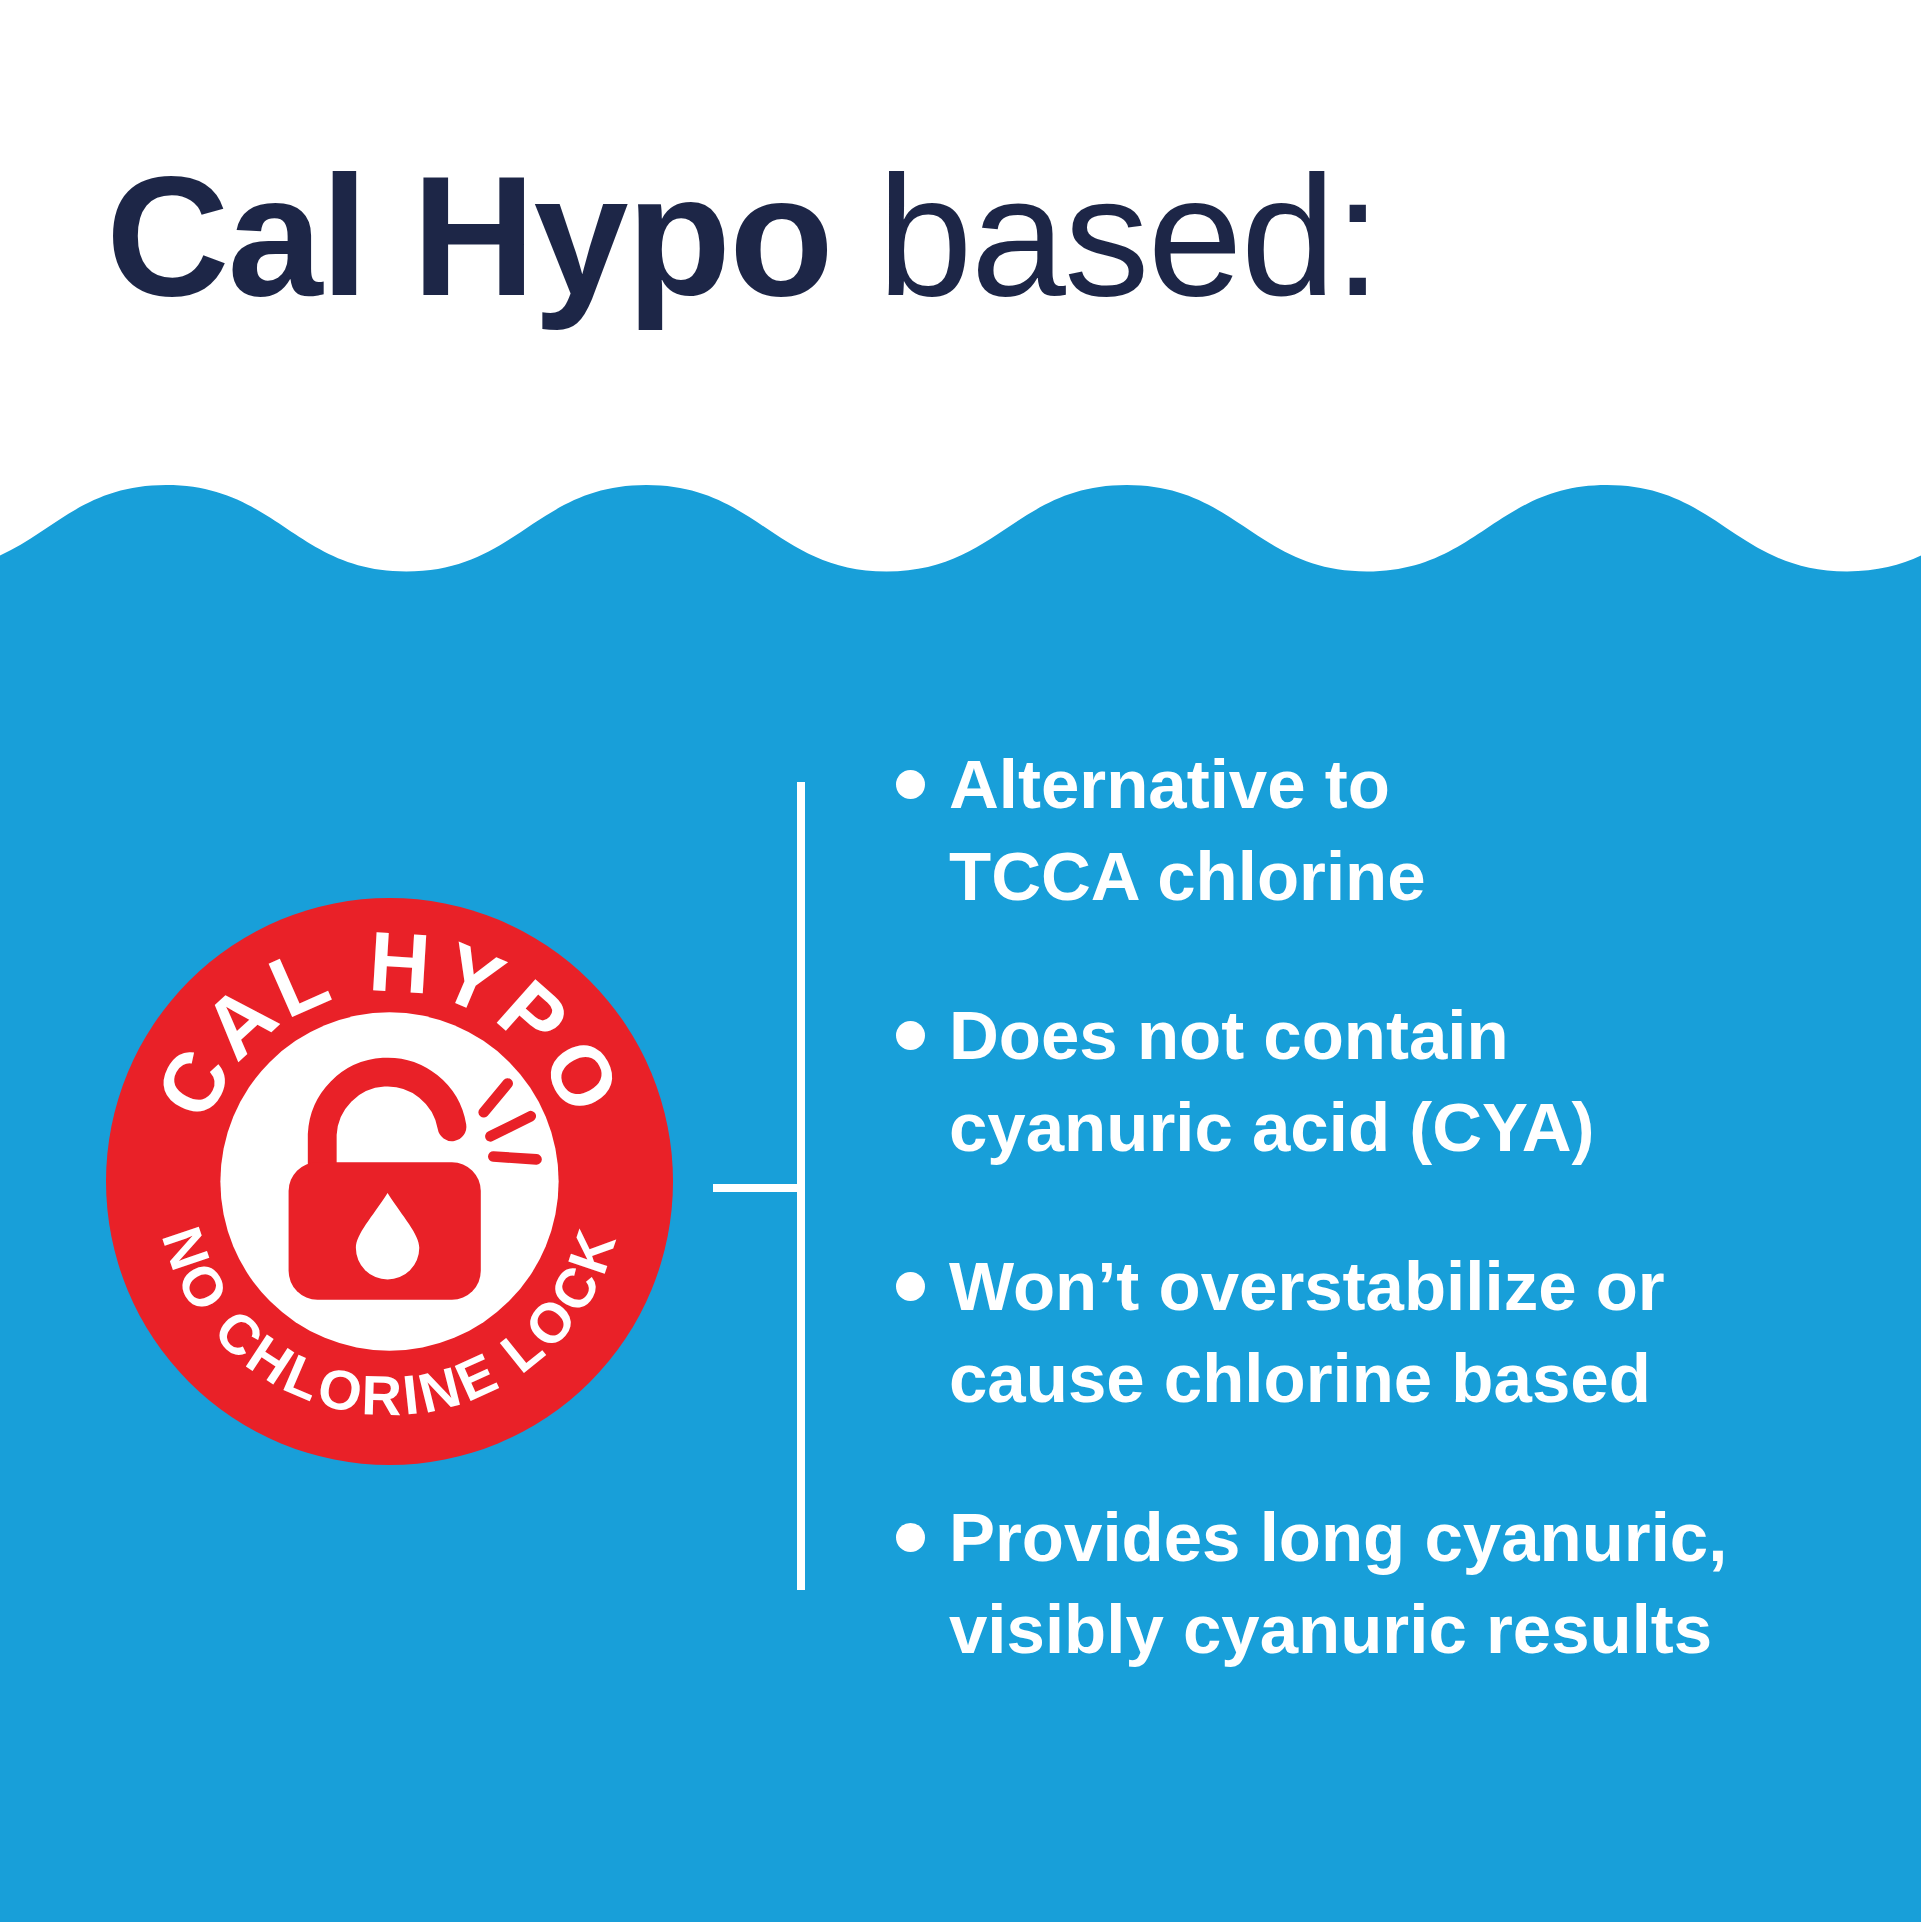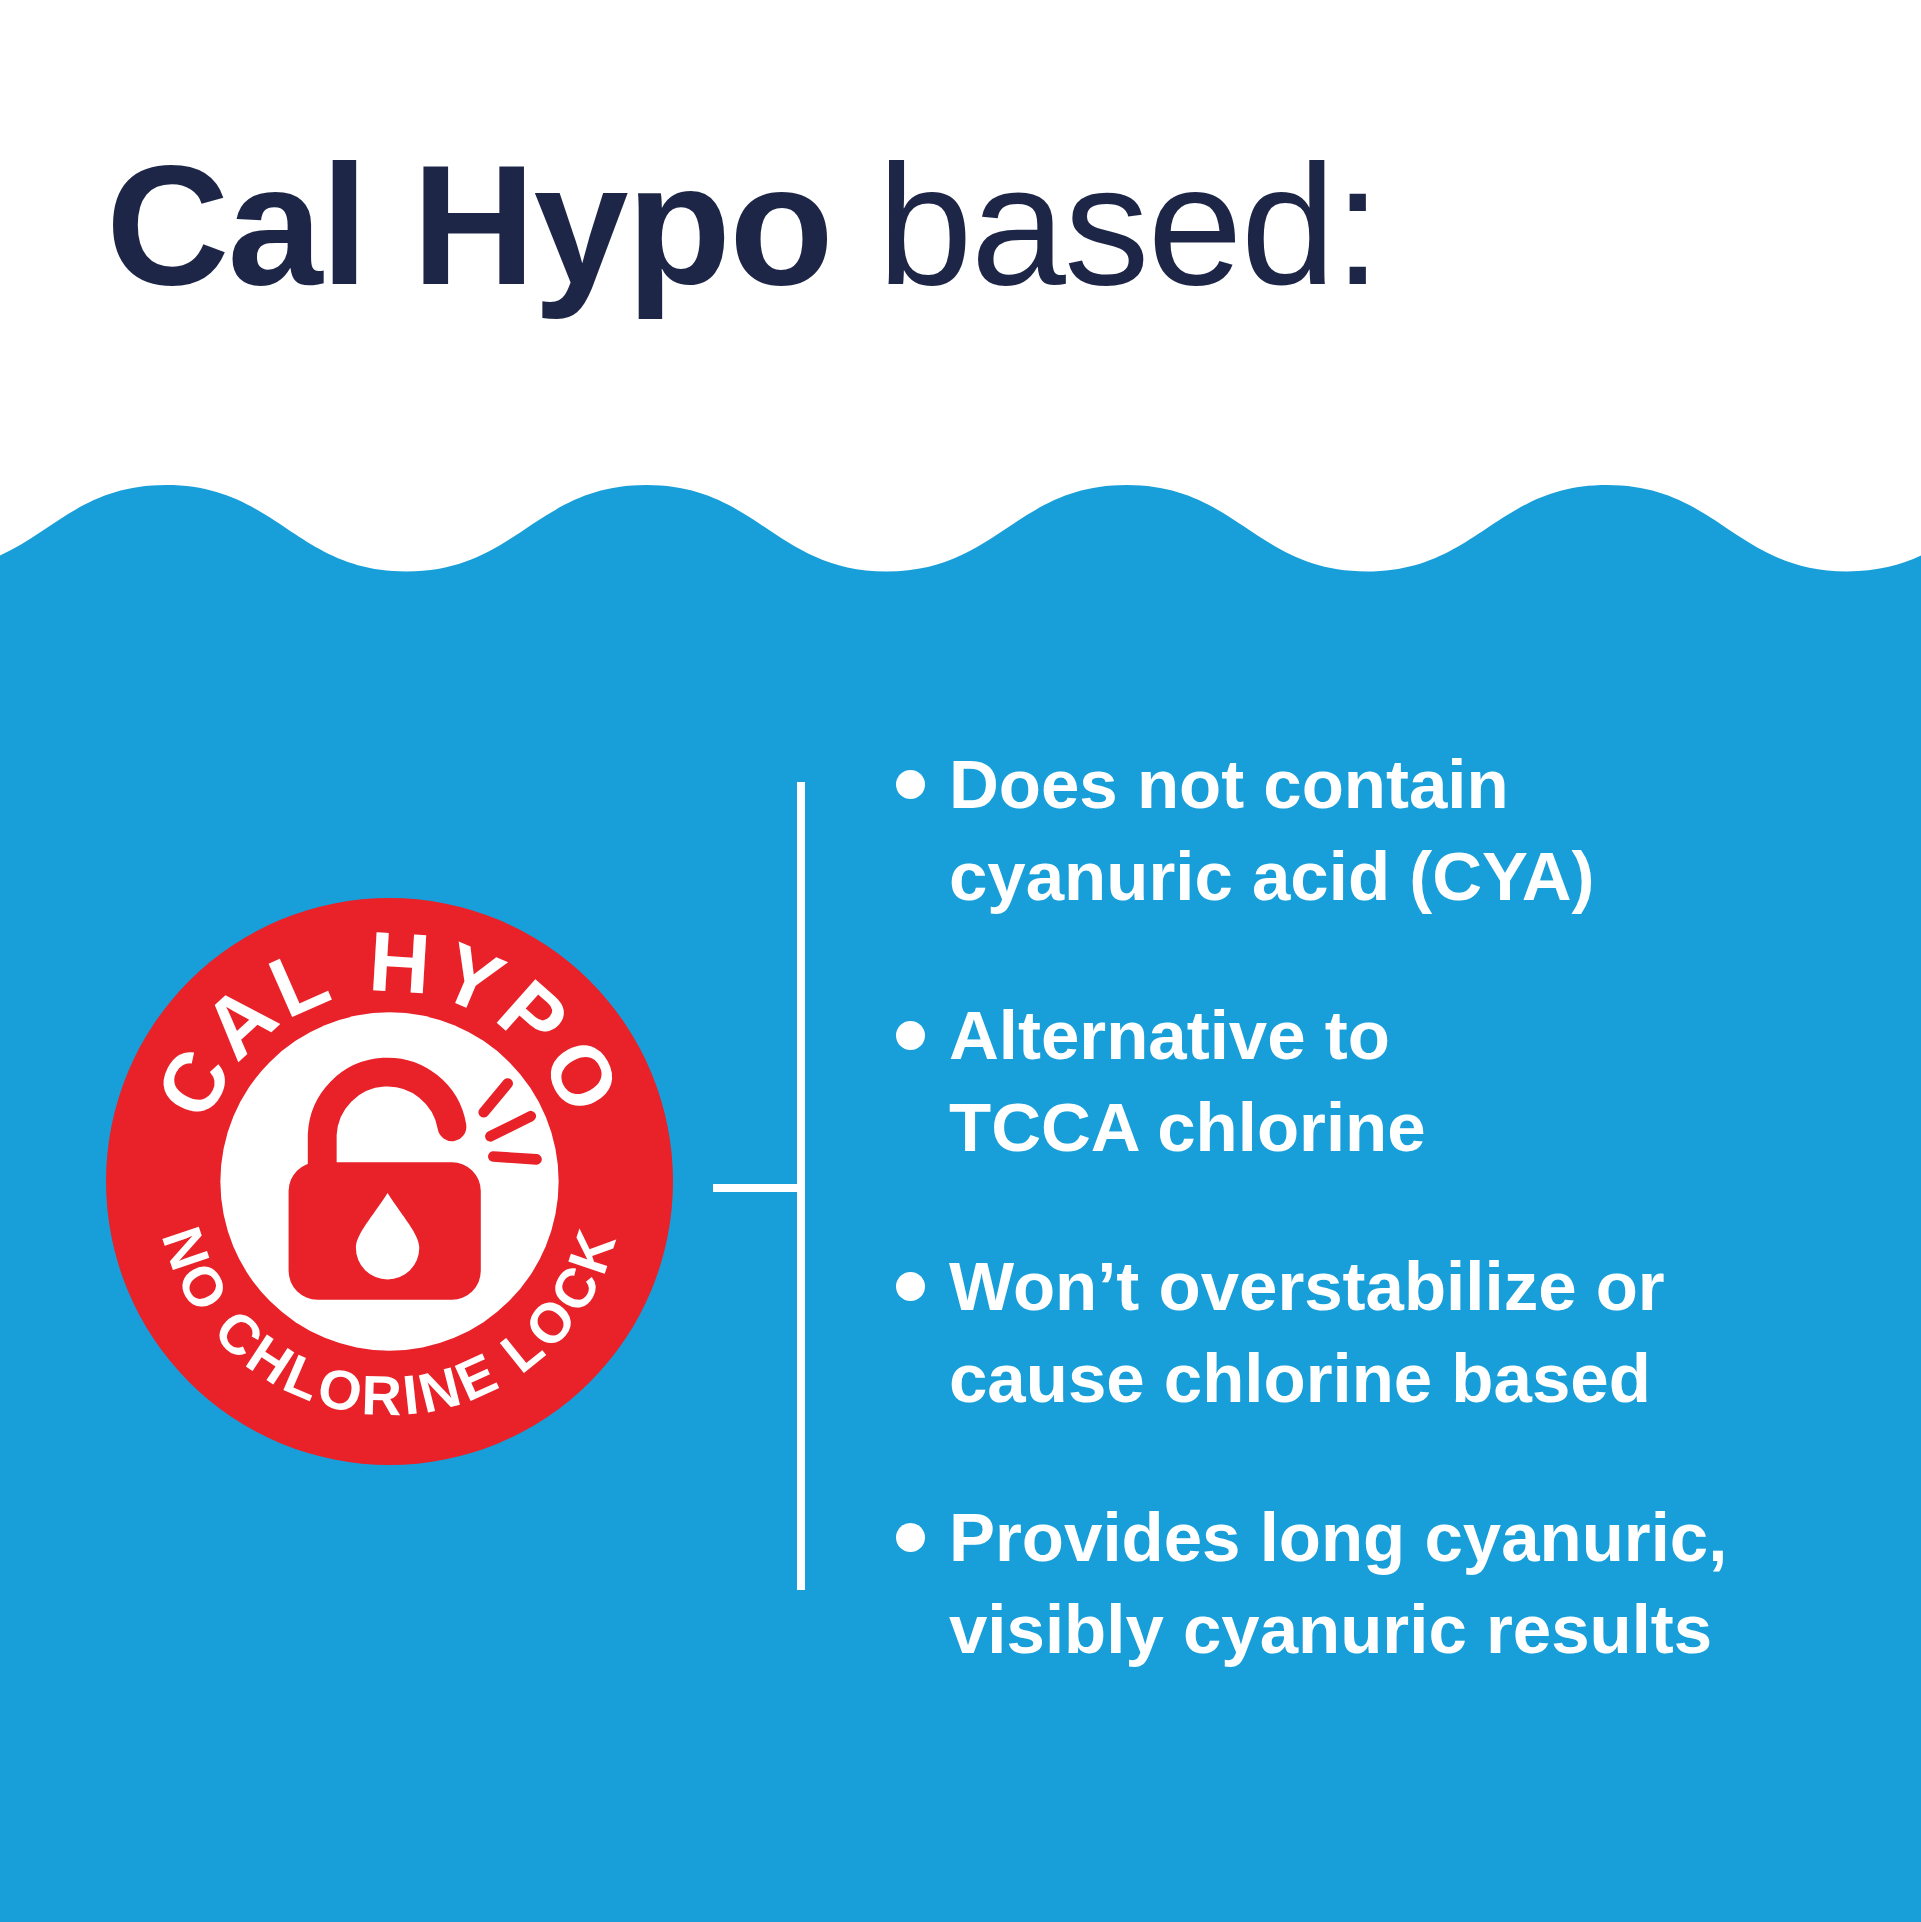--- a/index.html
+++ b/index.html
@@ -14,21 +14,21 @@
     width:1921px;height:1922px;
     background:var(--text-white,#fff);
     overflow:hidden;
     font-family:"Liberation Sans","DejaVu Sans",sans-serif;
   }
   
   .water-svg{position:absolute;left:0;top:0;width:1921px;height:1922px;display:block;}
   .water-fill{fill:var(--water-blue,#189FD9);}
   
   .page-title{
-    position:absolute;left:106px;top:139px;margin:0;
+    position:absolute;left:106px;top:150px;margin:0;
     font-size:171px;line-height:1;letter-spacing:-1.9px;
     color:var(--title-navy,#1D2647);white-space:nowrap;
     font-weight:400;
   }
   .page-title .t-bold{font-weight:700;}
   
   .badge-svg{position:absolute;left:106px;top:898px;width:567px;height:567px;}
   .badge-outer{fill:var(--badge-red,#E92128);}
   .badge-inner{fill:var(--text-white,#fff);}
   .badge-arc-path{fill:none;stroke:none;}
@@ -111,27 +111,27 @@
       <line class="click-dash" x1="403" y1="269" x2="448" y2="272"></line>
     </g>
   </svg>
 
   <div class="divider-connector"></div>
   <div class="divider-vertical"></div>
 
   <ul class="bullet-list">
     <li class="bullet-item">
       <span class="bullet-dot"></span>
-      <div class="bullet-line">Does not contain</div>
-      <div class="bullet-line">cyanuric acid (CYA)</div>
+      <div class="bullet-line">Alternative to</div>
+      <div class="bullet-line">TCCA chlorine</div>
     </li>
     <li class="bullet-item">
       <span class="bullet-dot"></span>
-      <div class="bullet-line">Alternative to</div>
-      <div class="bullet-line">TCCA chlorine</div>
+      <div class="bullet-line">Does not contain</div>
+      <div class="bullet-line">cyanuric acid (CYA)</div>
     </li>
     <li class="bullet-item">
       <span class="bullet-dot"></span>
       <div class="bullet-line">Won’t overstabilize or</div>
       <div class="bullet-line">cause chlorine based</div>
     </li>
     <li class="bullet-item">
       <span class="bullet-dot"></span>
       <div class="bullet-line">Provides long cyanuric,</div>
       <div class="bullet-line">visibly cyanuric results</div>

